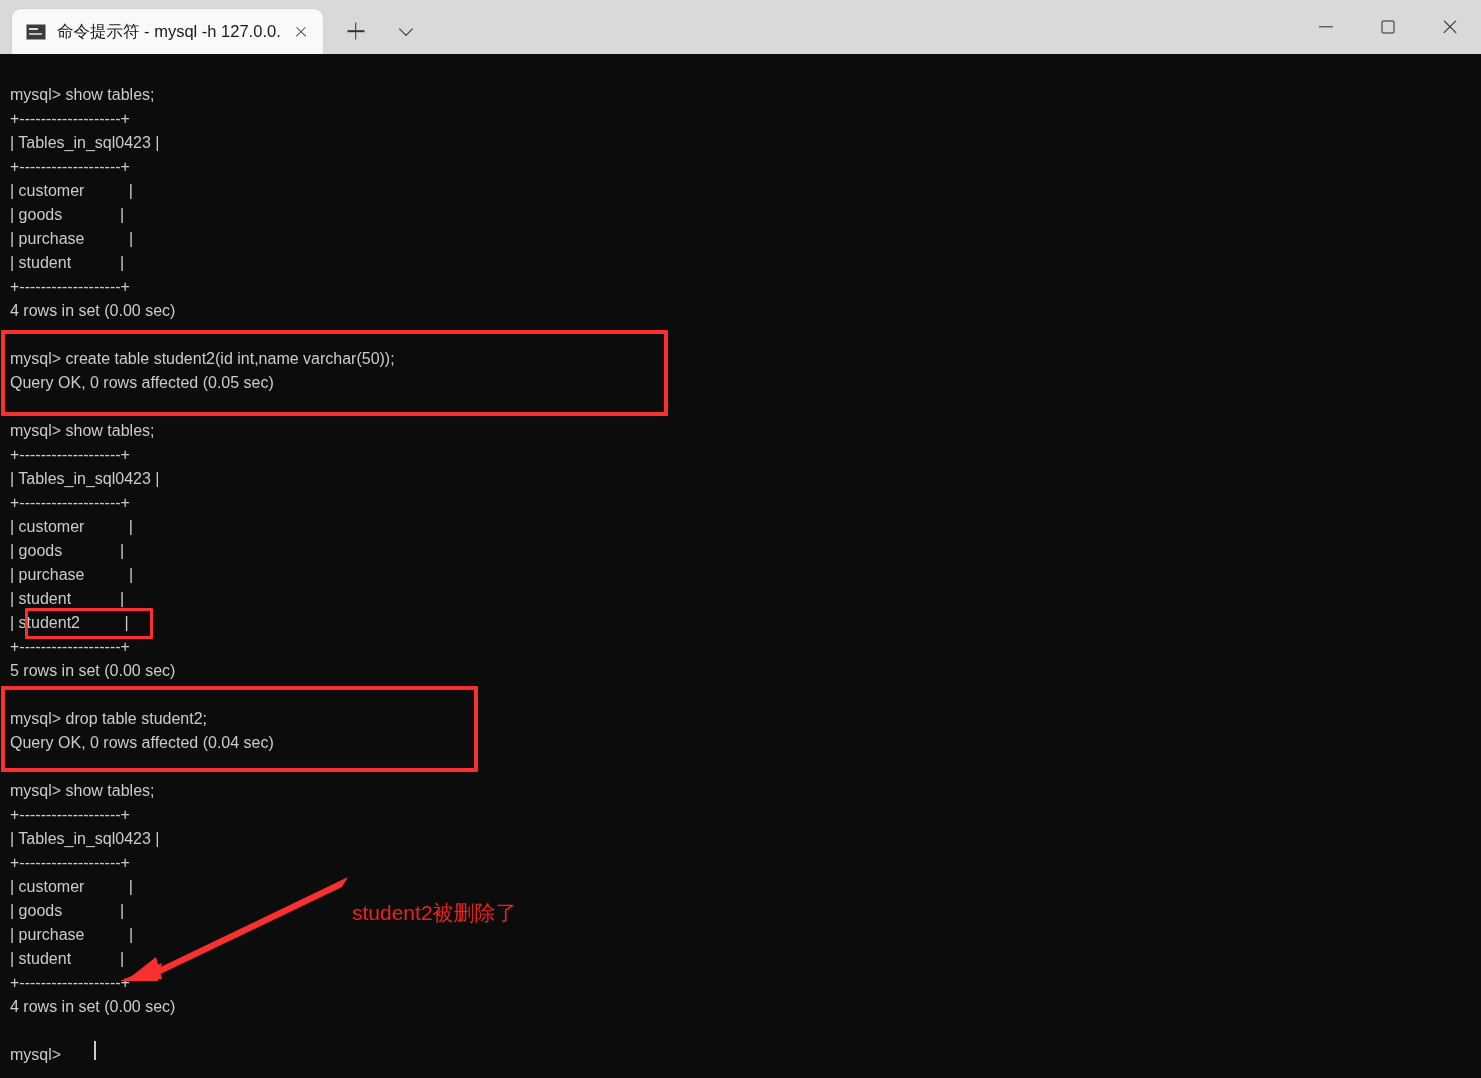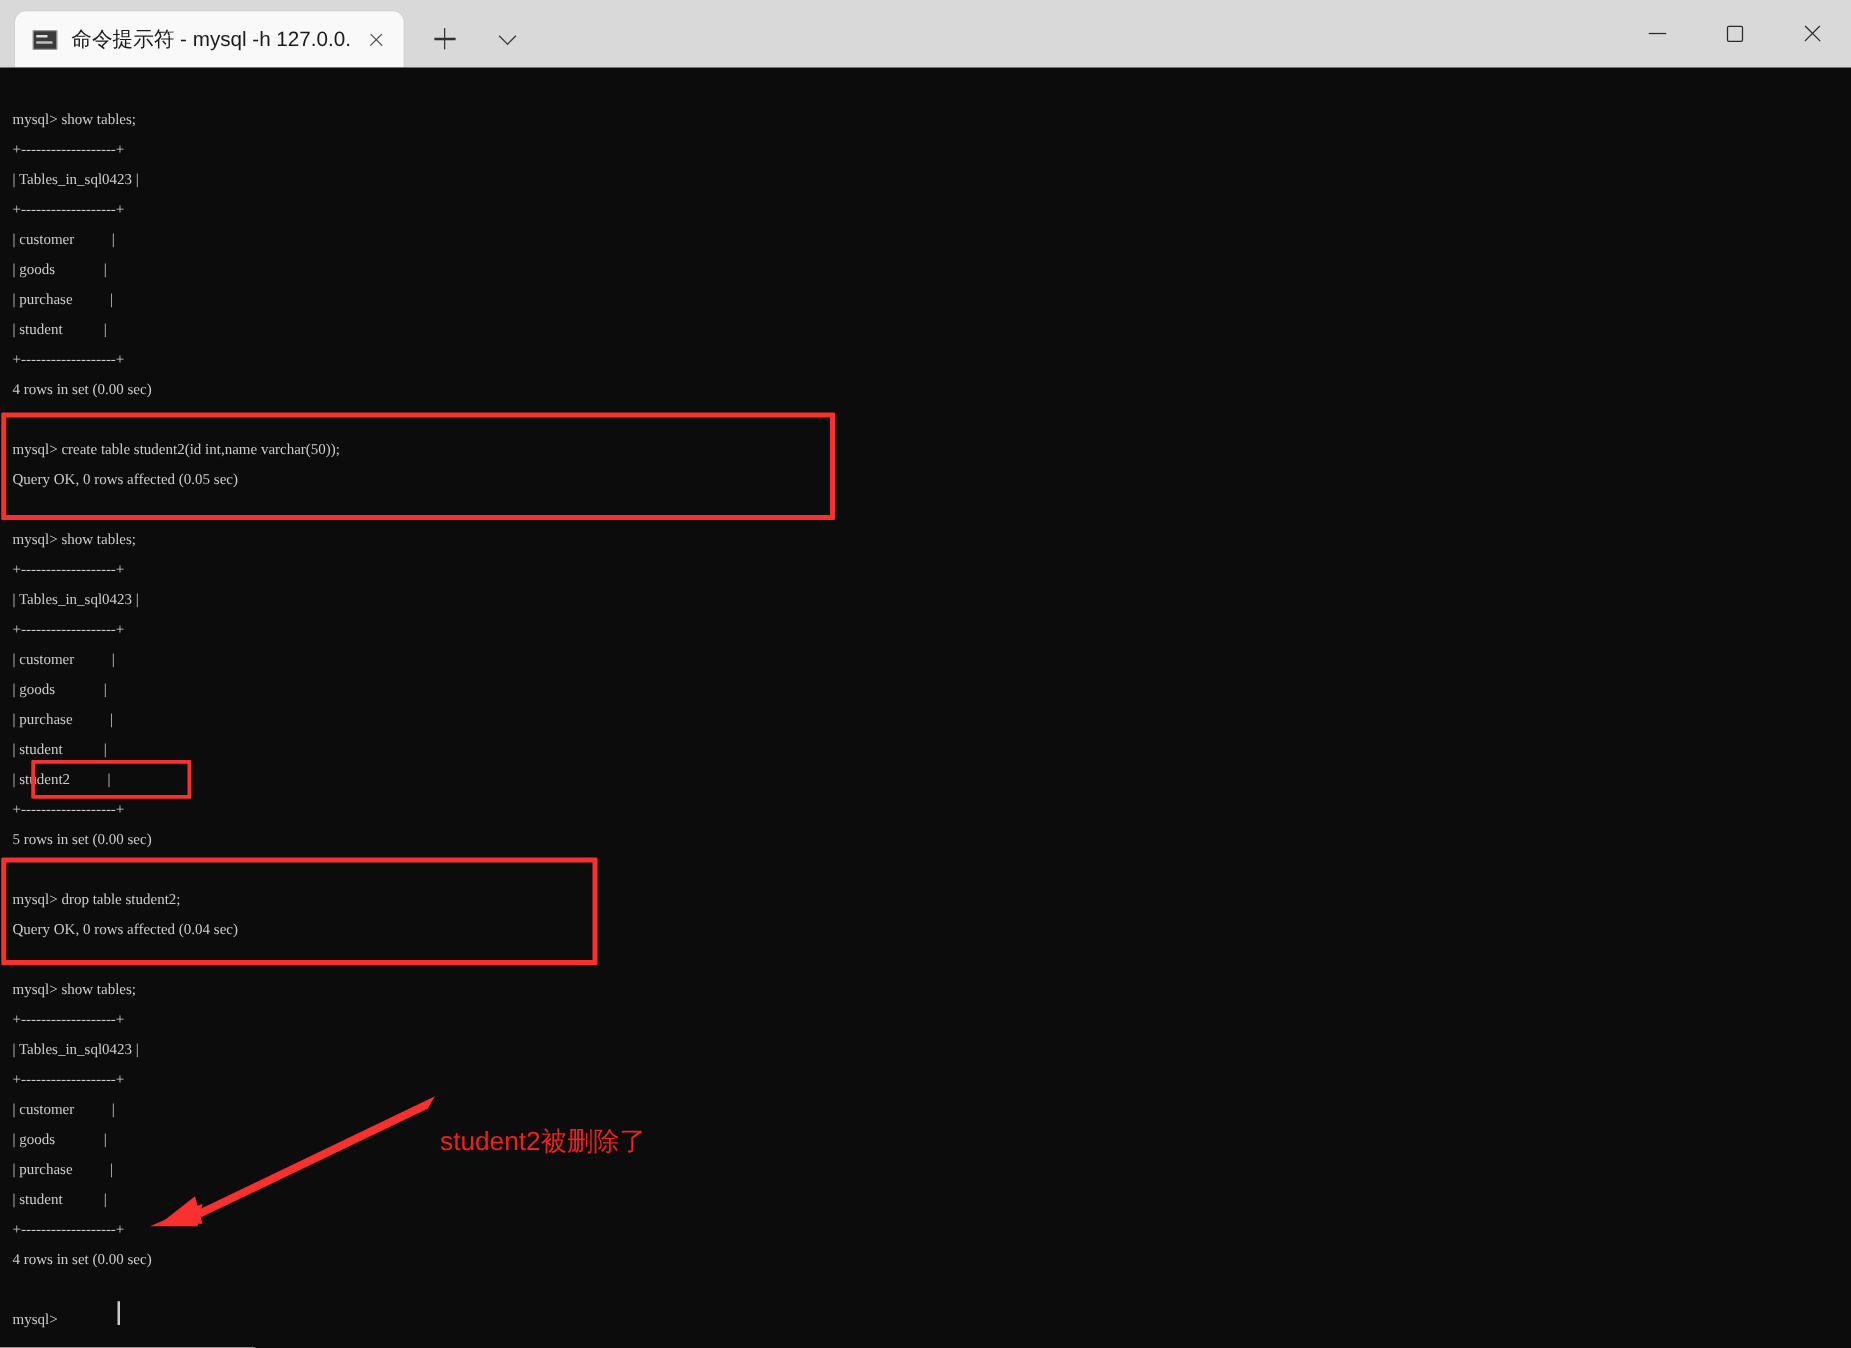--- a/index.html
+++ b/index.html
@@ -187,22 +187,22 @@
     height: 1024px;
     background: #0c0c0c;
     overflow: hidden;
   }
 
   .console-text {
     position: absolute;
     left: 10px;
     top: 29px;
     margin: 0;
-    font-family: Liberation Serif, serif;
-    font-size: 12px;
+    font-family: Liberation Sans, sans-serif;
+    font-size: 16px;
     line-height: 24px;
     color: #cccccc;
     white-space: pre;
     letter-spacing: 0px;
   }
 
   .cursor {
     position: absolute;
     left: 94px;
     top: 1041px;

